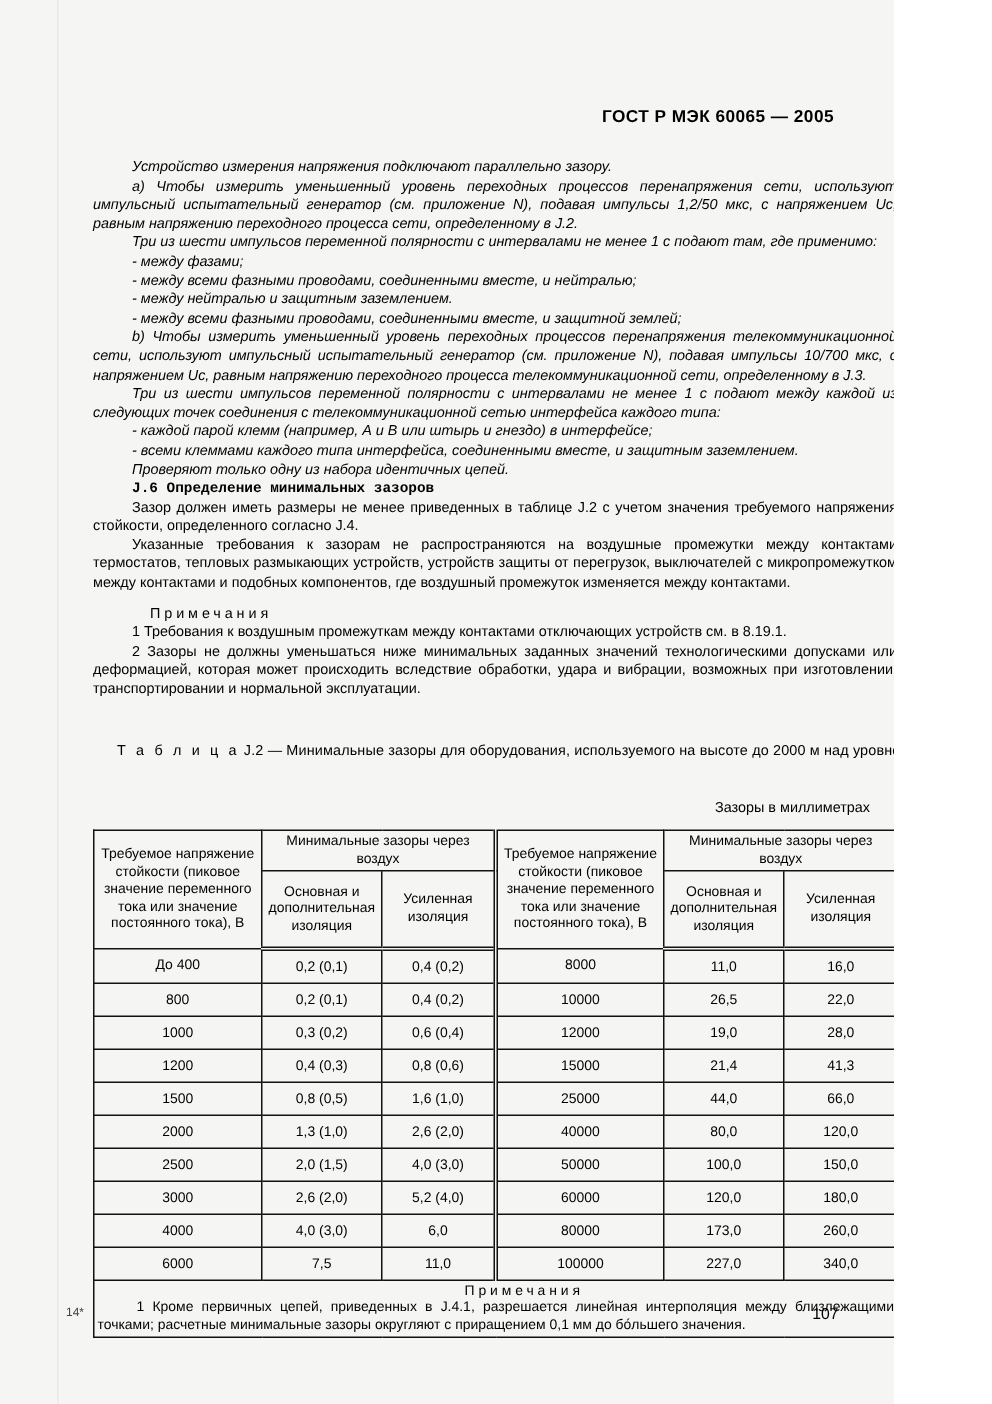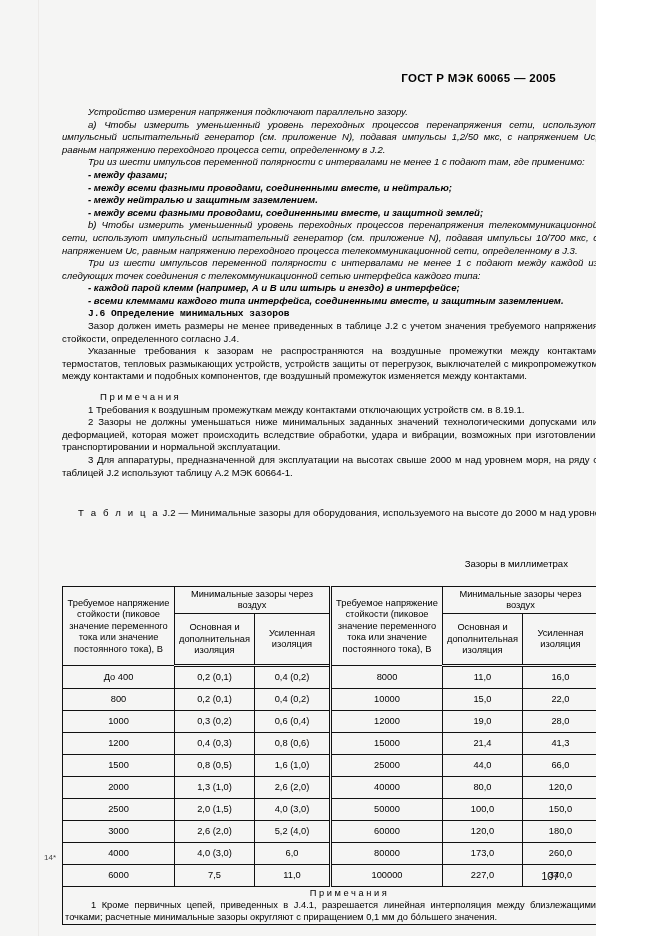--- a/index.html
+++ b/index.html
@@ -42,21 +42,21 @@
   }
   p {
     margin: 0;
     font-size: 9.6px;
     line-height: 12.6px;
     text-align: justify;
     text-justify: inter-word;
   }
   p.it { font-style: italic; }
   p.ind { text-indent: 26px; }
-  p.dash { text-indent: 26px; font-weight: bold; }
+  p.dash { text-indent: 26px; }
   p.sub { font-weight: bold; text-indent: 26px; font-family: Liberation Mono, monospace; }
   .nt-title {
     text-indent: 38px;
     letter-spacing: 2.6px;
     font-size: 9.6px;
     margin: 0;
   }
   .note { text-indent: 26px; }
   .gap6 { height: 6px; }
   .gap8 { height: 8px; }
@@ -65,21 +65,21 @@
     font-size: 9.6px;
     line-height: 12.6px;
     margin: 16px;
     letter-spacing: 0.1px;
     white-space: nowrap;
   }
   .cap .sp { letter-spacing: 2.1px; }
   .units {
     font-size: 9.6px;
     text-align: right;
-    margin: 16px;
+    margin: 4px;
     padding-right: 14px;
   }
   table.t {
     border-collapse: collapse;
     width: 536px;
     table-layout: fixed;
     margin-top: 7px;
     border: 1px solid #111;
   }
   table.t td, table.t th {
@@ -102,21 +102,21 @@
     font-size: 9.4px;
   }
   .notesrow .nt-title2 {
     text-indent: 38px;
     letter-spacing: 2.6px;
   }
   .notesrow .nline { text-indent: 26px; text-align: justify; }
   .foot-l {
     position: absolute;
     left: 44px;
-    bottom: 74px;
+    bottom: 57px;
     font-size: 8px;
     color: #444;
   }
   .foot-r {
     position: absolute;
     right: 37px;
     bottom: 54px;
     font-size: 10.5px;
     font-weight: normal;
   }
@@ -144,29 +144,29 @@
     <p class="it ind">a) Чтобы измерить уменьшенный уровень переходных процессов перенапряжения сети, используют импульсный испытательный генератор (см. приложение N), подавая импульсы 1,2/50 мкс, с напряжением Uc, равным напряжению переходного процесса сети, определенному в J.2.</p>
     <p class="it ind">Три из шести импульсов переменной полярности с интервалами не менее 1 с подают там, где применимо:</p>
     <p class="it dash">- между фазами;</p>
     <p class="it dash">- между всеми фазными проводами, соединенными вместе, и нейтралью;</p>
     <p class="it dash">- между нейтралью и защитным заземлением.</p>
     <p class="it dash">- между всеми фазными проводами, соединенными вместе, и защитной землей;</p>
     <p class="it ind">b) Чтобы измерить уменьшенный уровень переходных процессов перенапряжения телекоммуникационной сети, используют импульсный испытательный генератор (см. приложение N), подавая импульсы 10/700 мкс, с напряжением Uc, равным напряжению переходного процесса телекоммуникационной сети, определенному в J.3.</p>
     <p class="it ind">Три из шести импульсов переменной полярности с интервалами не менее 1 с подают между каждой из следующих точек соединения с телекоммуникационной сетью интерфейса каждого типа:</p>
     <p class="it dash">- каждой парой клемм (например, А и В или штырь и гнездо) в интерфейсе;</p>
     <p class="it dash">- всеми клеммами каждого типа интерфейса, соединенными вместе, и защитным заземлением.</p>
+    <p class="it ind">Проверяют только одну из набора идентичных цепей.</p>
     <p class="sub">J.6 Определение минимальных зазоров</p>
     <p class="ind">Зазор должен иметь размеры не менее приведенных в таблице J.2 с учетом значения требуемого напряжения стойкости, определенного согласно J.4.</p>
     <p class="ind">Указанные требования к зазорам не распространяются на воздушные промежутки между контактами термостатов, тепловых размыкающих устройств, устройств защиты от перегрузок, выключателей с микропромежутком между контактами и подобных компонентов, где воздушный промежуток изменяется между контактами.</p>
 
     <div class="gap8"></div>
     <p class="nt-title">Примечания</p>
     <p class="note">1 Требования к воздушным промежуткам между контактами отключающих устройств см. в 8.19.1.</p>
     <p class="note">2 Зазоры не должны уменьшаться ниже минимальных заданных значений технологическими допусками или деформацией, которая может происходить вследствие обработки, удара и вибрации, возможных при изготовлении, транспортировании и нормальной эксплуатации.</p>
-    <p class="note">3 Для аппаратуры, предназначенной для эксплуатации на высотах свыше 2000 м над уровнем моря, на ряду с таблицей J.2 используют таблицу А.2 МЭК 60664-1.</p>
 
     <div class="gap12"></div>
 
     <p class="cap">
       <span class="sp">Т а б л и ц а</span><span>&nbsp;</span><span>J.2</span><span>&nbsp;</span><span>— Минимальные зазоры для оборудования, используемого на высоте до 2000 м над уровнем моря</span>
     </p>
 
     <div class="gap6"></div>
     <p class="units">Зазоры в миллиметрах</p>
 
@@ -200,21 +200,21 @@
           <td class="num">0,4 (0,2)</td>
           <td class="num thick-l">8000</td>
           <td class="num">11,0</td>
           <td class="num">16,0</td>
         </tr>
         <tr>
           <td class="num">800</td>
           <td class="num">0,2 (0,1)</td>
           <td class="num">0,4 (0,2)</td>
           <td class="num thick-l">10000</td>
-          <td class="num">15,0</td>
+          <td class="num">26,5</td>
           <td class="num">22,0</td>
         </tr>
         <tr>
           <td class="num">1000</td>
           <td class="num">0,3 (0,2)</td>
           <td class="num">0,6 (0,4)</td>
           <td class="num thick-l">12000</td>
           <td class="num">19,0</td>
           <td class="num">28,0</td>
         </tr>

